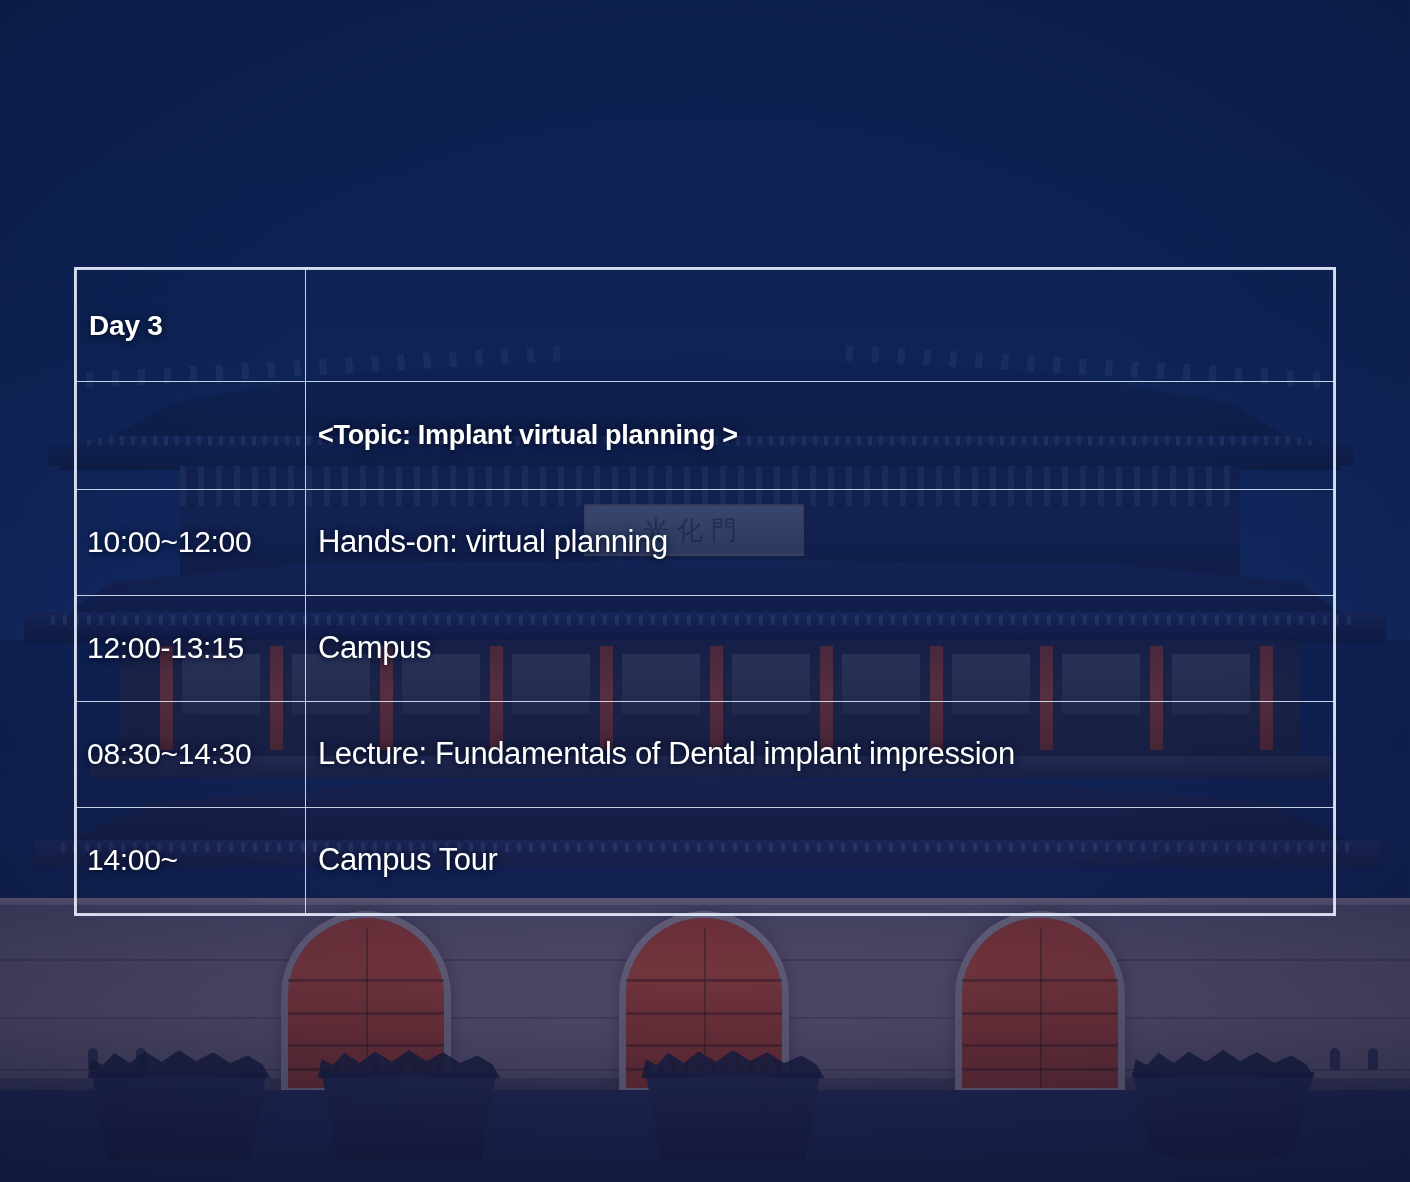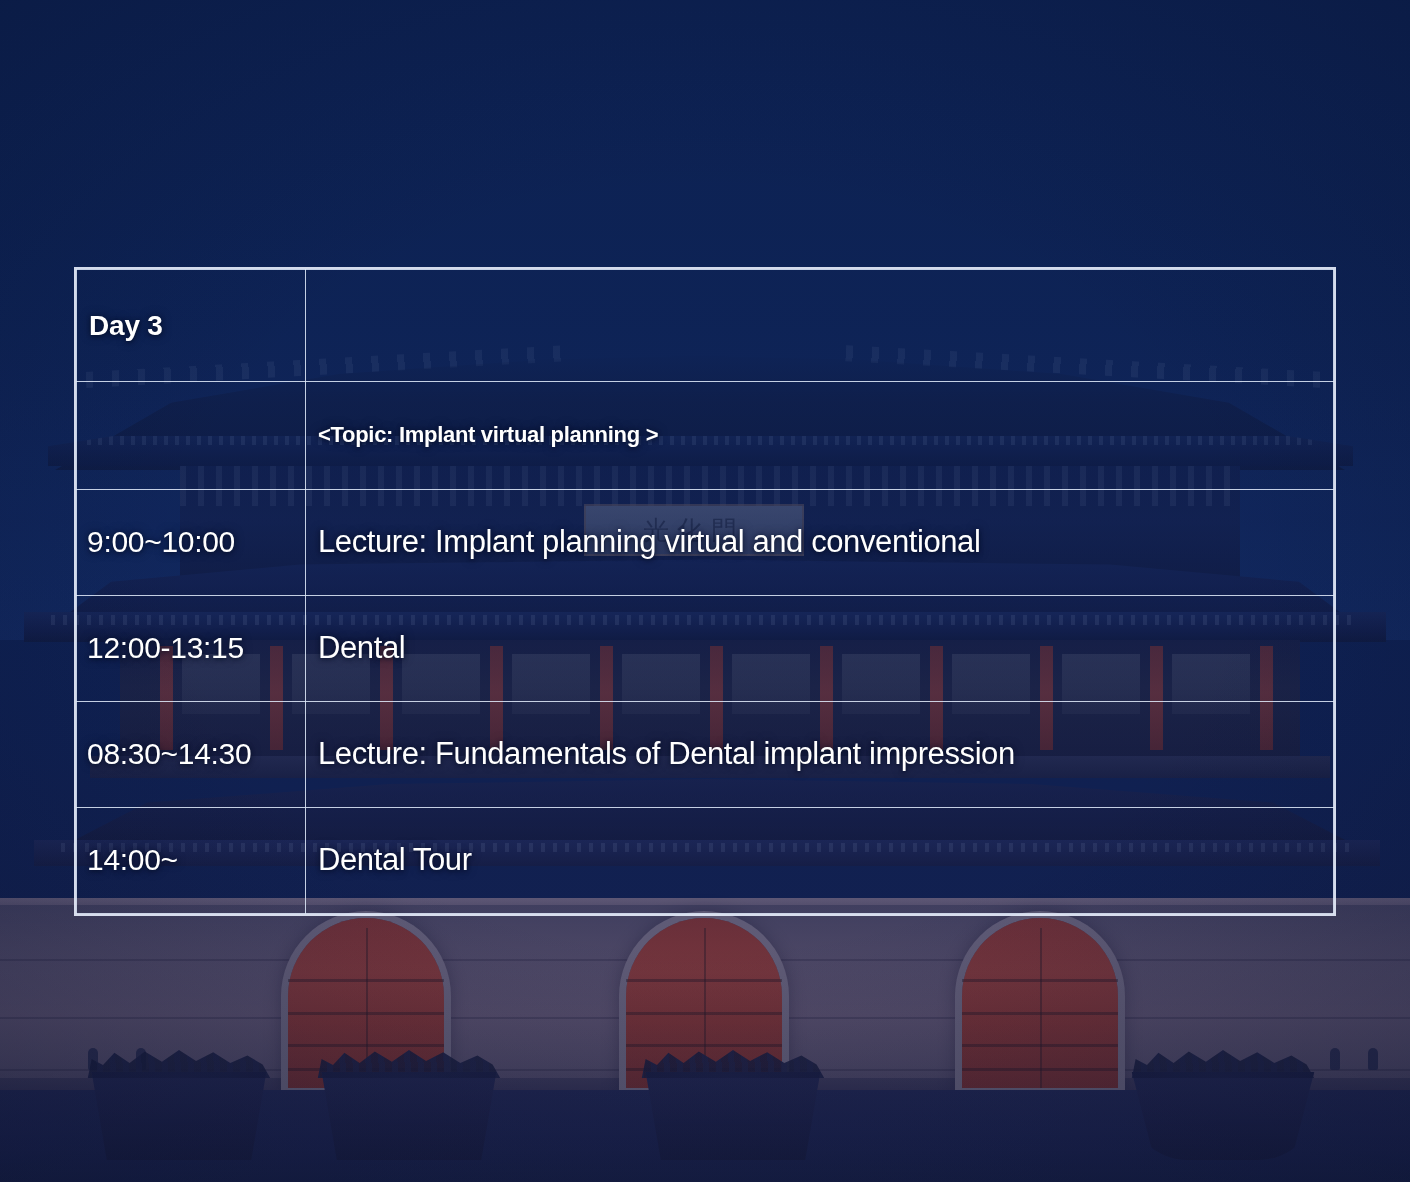--- a/index.html
+++ b/index.html
@@ -225,21 +225,21 @@
     padding-left:10px;
   }
   #schedule td.desc {
     font-size:31px; font-weight:400; letter-spacing:-.4px;
     padding-left:12px;
   }
   #schedule td.daylabel {
     font-size:28px; font-weight:700; letter-spacing:-.2px; padding-left:12px;
   }
   #schedule td.topic {
-    font-size:22px; font-weight:700; letter-spacing:-.3px; padding-left:12px;
+    font-size:27px; font-weight:700; letter-spacing:-.3px; padding-left:12px;
   }
   #schedule td.blank { padding:0; }
   #schedule tr.r-day  { height:76px; }
   #schedule tr.r-topic{ height:73px; }
   #schedule tr.r-item { height:72px; }
 </style>
 </head>
 <body>
 
 <div id="photo">
@@ -348,30 +348,30 @@
     <tbody>
       <tr class="r-day">
         <td class="daylabel">Day 3</td>
         <td class="blank"></td>
       </tr>
       <tr class="r-topic">
         <td class="time"></td>
         <td class="topic">&lt;Topic: Implant  virtual planning &gt;</td>
       </tr>
       <tr class="r-item">
-        <td class="time">9:00~10:00</td>
-        <td class="desc">Lecture:  Implant planning virtual and conventional</td>
+        <td class="time">10:00~12:00</td>
+        <td class="desc">Hands-on: virtual  planning</td>
       </tr>
       <tr class="r-item">
         <td class="time">12:00-13:15</td>
-        <td class="desc">Dental</td>
+        <td class="desc">Campus</td>
       </tr>
       <tr class="r-item">
         <td class="time">08:30~14:30</td>
         <td class="desc">Lecture: Fundamentals of Dental implant impression</td>
       </tr>
       <tr class="r-item">
         <td class="time">14:00~</td>
-        <td class="desc">Dental Tour</td>
+        <td class="desc">Campus Tour</td>
       </tr>
     </tbody>
   </table>
 </div>
 
 </body></html>

